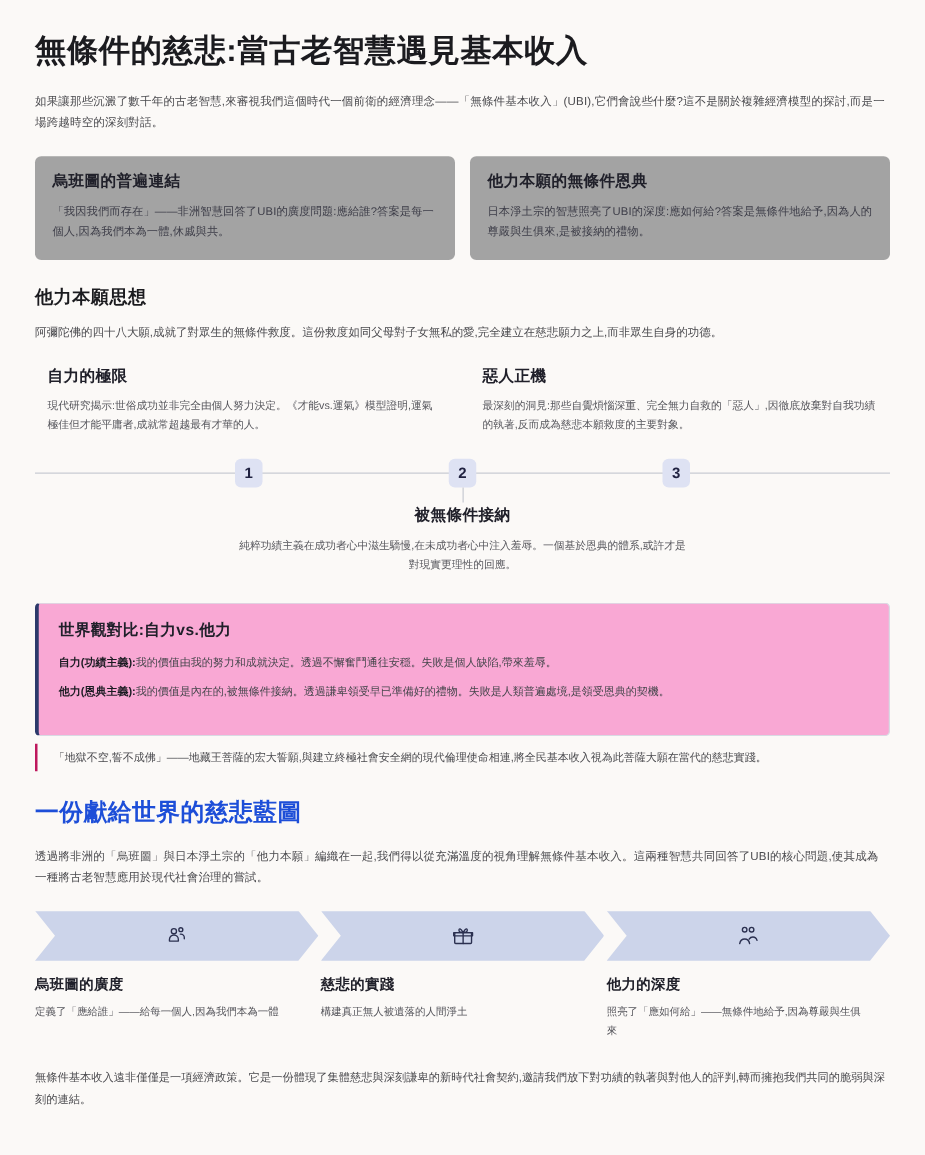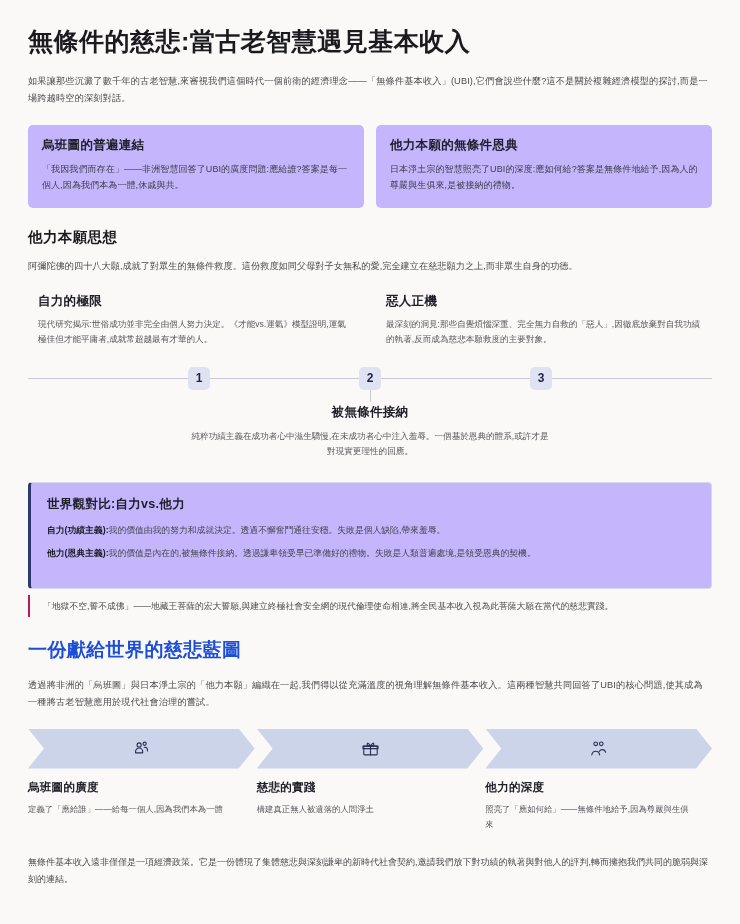--- a/index.html
+++ b/index.html
@@ -51,21 +51,21 @@
   }
 
   
   .card-row {
     display: flex;
     gap: 12px;
     margin-top: 18px;
   }
   .card {
     flex: 1 1 0;
-    background: #c4b5fd;
+    background: #a3a3a3;
     border-radius: 5px;
     padding: 12px 14px 14px 14px;
     min-height: 70px;
   }
   .card-title {
     font-size: 12.5px;
     font-weight: 700;
     color: #20202a;
     margin-bottom: 7px;
     letter-spacing: 0.3px;
@@ -170,21 +170,21 @@
   .tl-bottom .tl-head { margin-bottom: 8px; }
   .tl-bottom .tl-desc { max-width: 360px; margin: 0 auto; }
 
   
   .compare-box {
     margin-top: 22px;
     border: 1px solid #d8dae3;
     border-left: 3px solid #2c3a6b;
     border-radius: 4px;
     padding: 13px 16px 15px 16px;
-    background: #c4b5fd;
+    background: #f9a8d4;
   }
   .compare-title {
     font-size: 12.5px;
     font-weight: 700;
     color: #20202a;
     margin-bottom: 10px;
     letter-spacing: 0.3px;
   }
   .compare-line {
     font-size: 8.8px;

